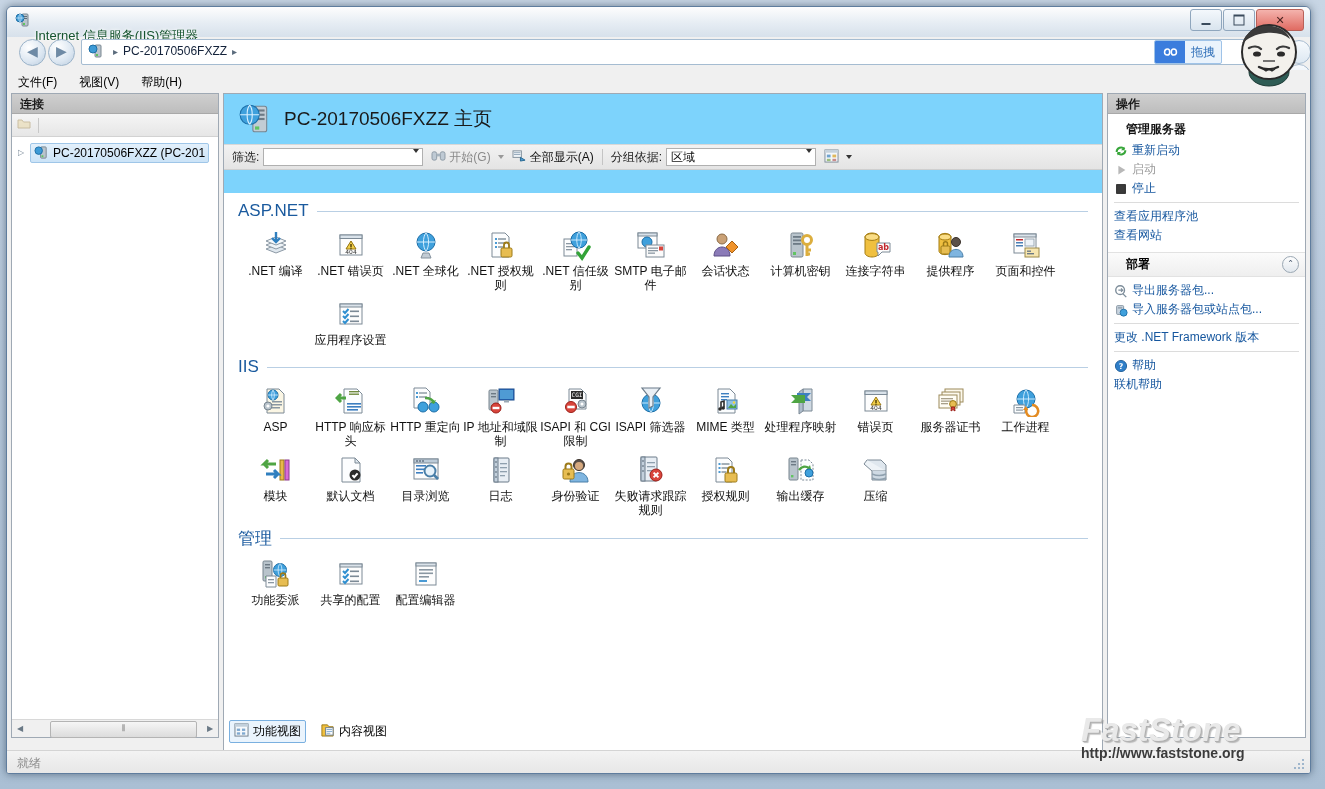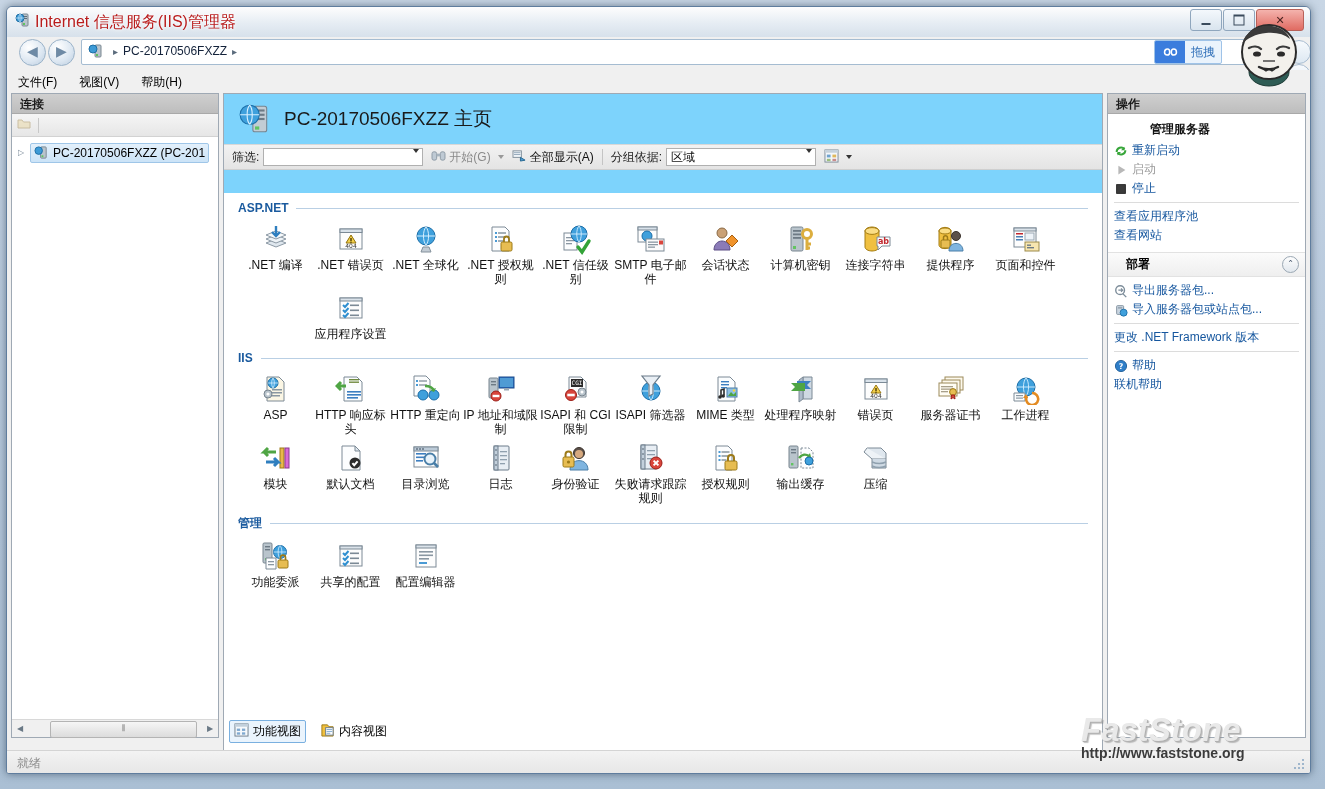--- a/index.html
+++ b/index.html
@@ -17,21 +17,21 @@
     background:#f0f0f0;
     border:1px solid #5f7d9e;
     border-radius:6px 6px 3px 3px;
     box-shadow:0 0 9px rgba(30,50,70,.55);
     overflow:hidden;}
   .glass{position:absolute;left:0;top:0;width:100%;height:30px;
     background:linear-gradient(180deg,rgba(255,255,255,.88),rgba(226,235,244,.75) 55%,rgba(205,219,233,.72));}
   
   #titlebar{position:absolute;left:0;top:0;width:1303px;height:27px;}
   #titlebar .t-icon{position:absolute;left:8px;top:5px;width:16px;height:16px;}
-  #titlebar .t-text{position:absolute;left:28px;top:5px;font-size:16px;color:#b91c1c;
+  #titlebar .t-text{position:absolute;left:28px;top:20px;font-size:13px;color:#14532d;
     white-space:nowrap;text-shadow:0 0 3px #fff,0 0 5px #fff;}
   .winbtns{position:absolute;right:6px;top:2px;height:21px;display:flex;gap:1px;}
   .winbtn{width:30px;height:20px;border:1px solid #8fa6bd;border-radius:3px;
     background:linear-gradient(180deg,#f4f8fc,#d9e4ee);position:relative;}
   .winbtn.close{width:46px;background:linear-gradient(180deg,#f4b3ad,#e06b62);border-color:#b96159;}
   .winbtn i{position:absolute;left:50%;top:50%;transform:translate(-50%,-50%);
     display:block;}
   .ico-min{width:9px;height:2px;background:#3a4b5c;margin-top:4px;}
   .ico-max{width:9px;height:8px;border:1px solid #3a4b5c;border-top-width:2px;}
   .ico-close{font-size:11px;color:#4a2320;line-height:1;font-family:"DejaVu Sans",sans-serif;}
@@ -100,36 +100,36 @@
   .fb-combo span.val{flex:1;padding-left:4px;text-align:left;color:#111;font-size:12px;}
   .caret{width:0;height:0;border-left:3.5px solid transparent;border-right:3.5px solid transparent;
     border-top:4px solid #333;}
   .fb-btn{display:flex;align-items:center;gap:3px;margin-left:8px;color:#8a8a8a;}
   .fb-btn.enabled{color:#111;}
   .fb-vsep{width:1px;height:16px;background:#c4c4c4;margin:0 8px;}
   .mini-caret{margin-left:4px;}
   #iconarea{position:absolute;left:0;top:99px;right:0;bottom:0;overflow:hidden;background:#fff;}
   .group{padding:0 14px;}
   .grouphdr{display:flex;align-items:center;gap:8px;margin:8px 0 4px 0;}
-  .grouphdr .gname{color:#1a5a9e;font-size:12px;font-weight:bold;white-space:nowrap;}
+  .grouphdr .gname{color:#1a5a9e;font-size:17px;font-weight:normal;white-space:nowrap;}
   .grouphdr .gline{flex:1;height:1px;background:#b9cfe4;}
   .iconrow{display:flex;flex-wrap:wrap;}
   .iconcell{width:75px;padding:4px 0 2px;text-align:center;}
   .iconcell .glyph{width:32px;height:32px;margin:0 auto 3px;display:block;}
   .iconcell .cap{font-size:12px;line-height:14px;color:#111;word-break:break-all;}
   
   #viewtabs{position:absolute;left:216px;top:626px;width:880px;height:25px;
     display:flex;align-items:center;padding-left:6px;gap:10px;}
   .vtab{display:flex;align-items:center;gap:4px;font-size:12px;padding:2px 4px;}
   .vtab.active{border:1px solid #7ab0e0;border-radius:2px;background:#eaf4fd;}
   
   #rightpane{position:absolute;left:1100px;top:0;width:199px;height:645px;
     background:#fff;border:1px solid #9fa9b4;box-sizing:border-box;}
   .act-section{padding:0;}
-  .act-title{font-weight:bold;font-size:12px;color:#111;padding:7px 0 3px 18px;margin-left:24px;}
+  .act-title{font-weight:bold;font-size:12px;color:#111;padding:7px 0 3px 18px;}
   .act-row{display:flex;align-items:center;height:19px;padding-left:4px;font-size:12px;}
   .act-row .aico{width:18px;height:16px;display:flex;align-items:center;justify-content:center;}
   .act-row .alabel{color:#15569e;padding-left:2px;}
   .act-row.disabled .alabel{color:#9a9a9a;}
   .act-row.plain{}
   .act-sep{height:1px;background:#dcdcdc;margin:4px 6px;}
   .act-grouphdr{display:flex;align-items:center;justify-content:space-between;
     background:linear-gradient(180deg,#fbfbfb,#efefef);border-top:1px solid #e2e2e2;
     border-bottom:1px solid #e2e2e2;padding:3px 6px 3px 18px;}
   .act-grouphdr .ag-name{font-weight:bold;font-size:12px;}

